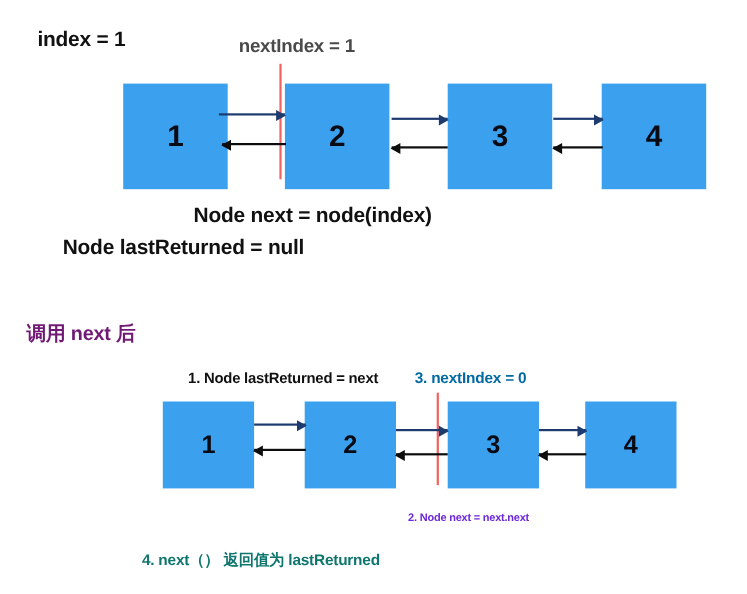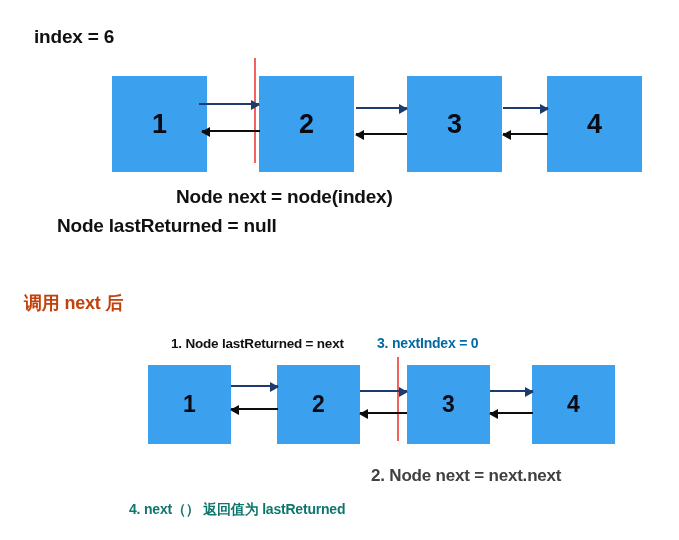--- a/index.html
+++ b/index.html
@@ -29,25 +29,25 @@
     white-space: nowrap;
     font-weight: bold;
     letter-spacing: -0.2px;
   }
 
   .lbl-index      { left: 34px;  top: 26px;  font-size: 19px; color: #111111; }
   .lbl-nextindex  { left: 217px; top: 32px;  font-size: 17px; color: #4a4a4a; font-weight: bold; }
   .lbl-nodenext   { left: 176px; top: 186px; font-size: 19px; color: #111111; }
   .lbl-lastret    { left: 57px;  top: 215px; font-size: 19px; color: #111111; }
 
-  .lbl-heading-cn { left: 24px;  top: 291px; font-size: 18px; color: #c2410c; }
+  .lbl-heading-cn { left: 24px;  top: 291px; font-size: 18px; color: #701a75; }
 
   .lbl-step1      { left: 171px; top: 336px; font-size: 13.5px; color: #111111; }
   .lbl-step3      { left: 377px; top: 335px; font-size: 14px;  color: #0369a1; }
-  .lbl-step2      { left: 371px; top: 466px; font-size: 17px; color: #404040; }
+  .lbl-step2      { left: 371px; top: 466px; font-size: 10px; color: #6d28d9; }
   .lbl-step4      { left: 129px; top: 501px; font-size: 14px;  color: #0f766e; }
 
   .watermark {
     position: absolute;
     left: 529px;
     top: 511px;
     font-size: 13px;
     color: #cfcfcf;
     white-space: nowrap;
     font-weight: normal;
@@ -106,22 +106,23 @@
     position: absolute;
     width: 2px;
     background: #f4625f;
   }
 </style>
 </head>
 <body>
 
 <div class="stage">
 
-  <div class="lbl lbl-index">index = 6</div>
-
+  <div class="lbl lbl-index">index = 1</div>
+
+  <div class="lbl lbl-nextindex">nextIndex = 1</div>
 
   <div class="redline" style="left:254px; top:58px; height:105px;"></div>
 
   <div class="node node-a d1-n1">1</div>
   <div class="node node-a d1-n2">2</div>
   <div class="node node-a d1-n3">3</div>
   <div class="node node-a d1-n4">4</div>
 
   <div class="arrow fwd" style="left:199px; top:103px; width:60px;">
     <div class="shaft"></div>

